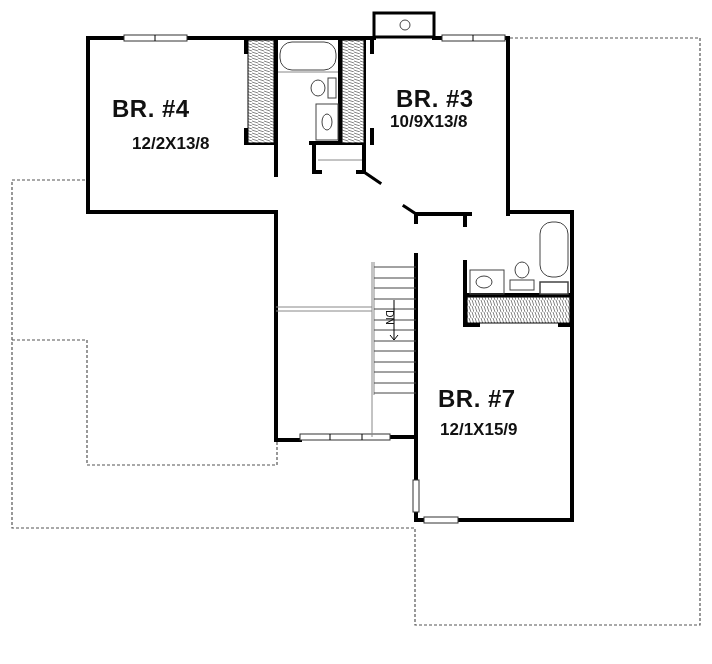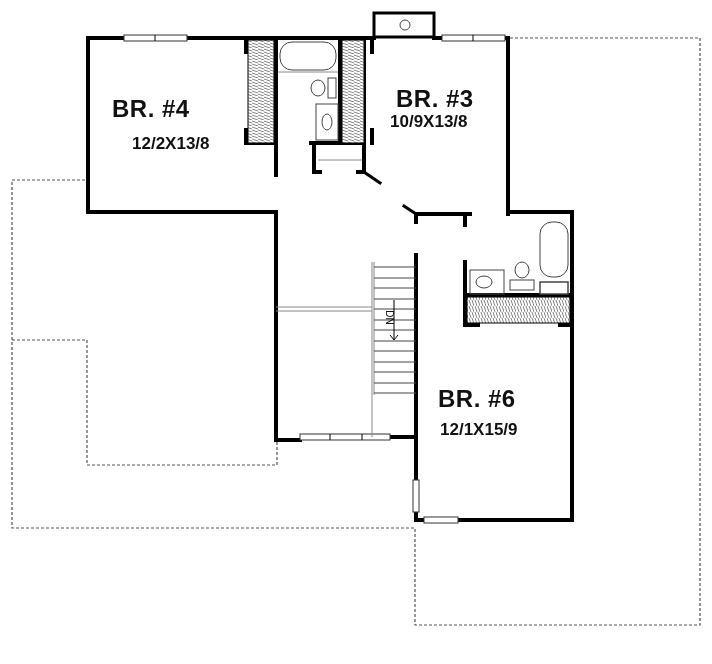--- a/index.html
+++ b/index.html
@@ -146,16 +146,16 @@
     <path d="M390 335 L394 340 L398 335" class="thin"></path>
   </g>
 </svg>
 
 <div class="label room-name" style="left:112px; top:95px;">BR. #4</div>
 <div class="label room-dim" style="left:116px; top:134px;margin-left:16px;">12/2X13/8</div>
 
 <div class="label room-name" style="left:396px; top:85px;">BR. #3</div>
 <div class="label room-dim" style="left:390px; top:112px;">10/9X13/8</div>
 
-<div class="label room-name" style="left:438px; top:385px;">BR. #6</div>
+<div class="label room-name" style="left:438px; top:385px;">BR. #7</div>
 <div class="label room-dim" style="left:440px; top:420px;">12/1X15/9</div>
 
 <div class="dn" style="left:382px; top:312px;">DN</div>
 
 </body></html>

